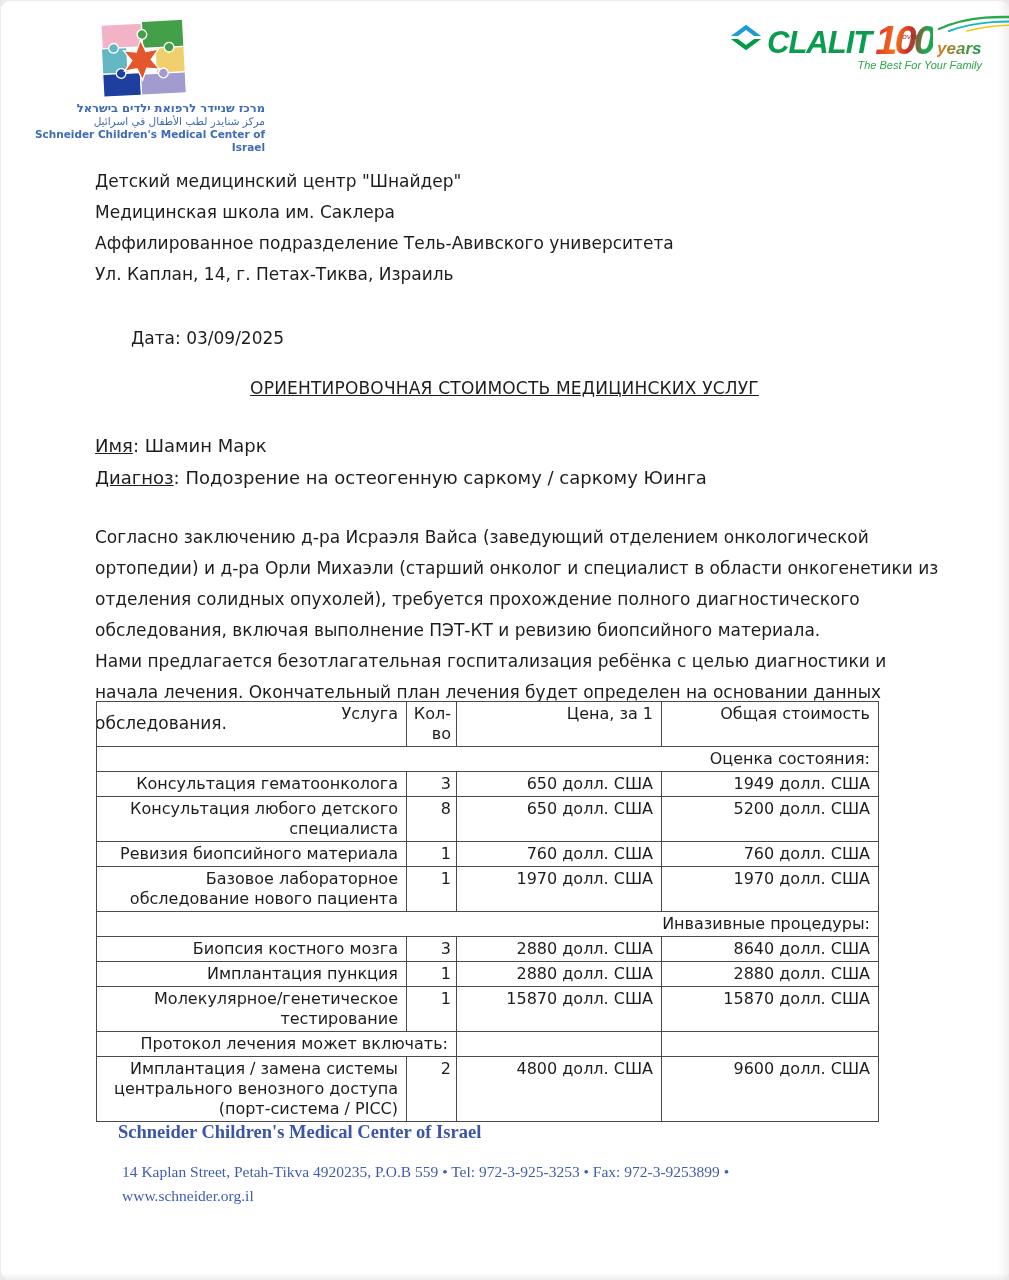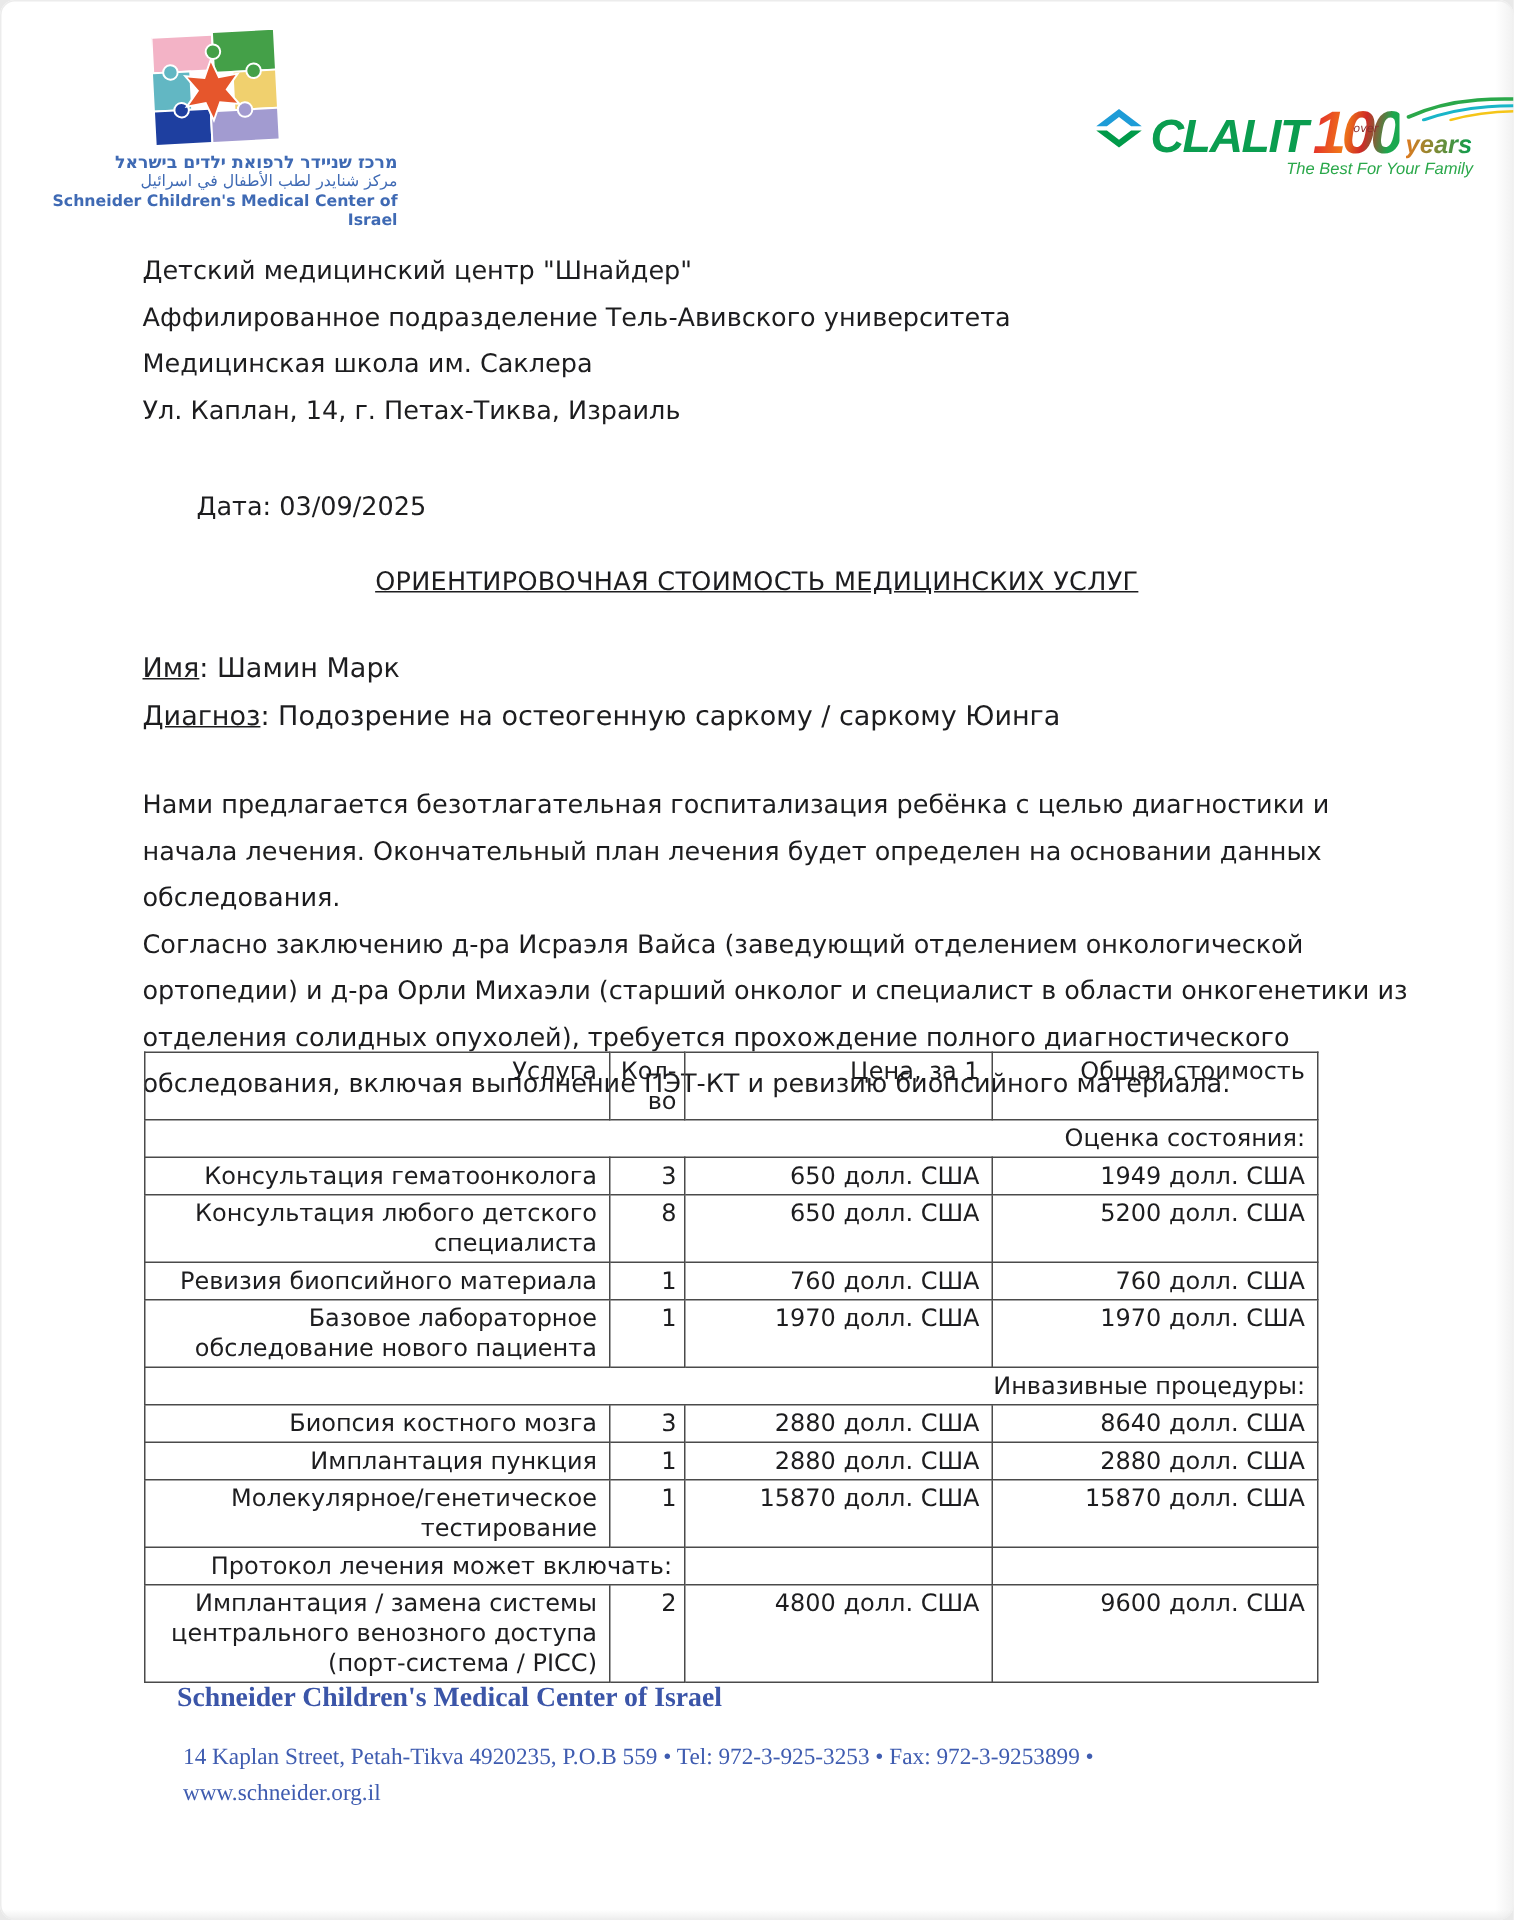--- a/index.html
+++ b/index.html
@@ -14,21 +14,21 @@
     background:linear-gradient(180deg,rgba(255,255,255,0),#ededed);}
 
   
   .logo-left{position:absolute;left:25px;top:20px;width:240px;text-align:right;}
   .logo-left svg{display:block;margin:0 auto 4px auto;}
   .logo-left .he{font-size:11.5px;font-weight:bold;color:#3f6ab4;line-height:13px;}
   .logo-left .ar{font-size:10.5px;color:#3f6ab4;line-height:13px;}
   .logo-left .en{font-size:10.5px;font-weight:bold;color:#3f6ab4;line-height:13px;}
 
   
-  .logo-right{position:absolute;left:728px;top:22px;width:256px;margin-top:48px;}
+  .logo-right{position:absolute;left:728px;top:22px;width:256px;}
   .clalit-row{display:flex;align-items:flex-end;}
   .clalit-word{font-family:"Liberation Sans",sans-serif;font-style:italic;font-weight:800;
     font-size:31px;line-height:30px;color:#0a9d4f;letter-spacing:-1px;margin-left:3px;}
   .hundred-wrap{position:relative;margin-left:4px;}
   .hundred{font-family:"Liberation Sans",sans-serif;font-style:italic;font-weight:800;
     font-size:40px;line-height:34px;letter-spacing:-3px;
     background:linear-gradient(100deg,#e5332a 10%,#f07818 38%,#cf2a27 58%,#1ba84f 85%);
     -webkit-background-clip:text;background-clip:text;color:transparent;}
   .over{position:absolute;top:9px;left:27px;font-size:7.5px;font-style:italic;
     color:#8b2f2f;letter-spacing:0;}
@@ -115,37 +115,37 @@
         <span class="hundred">100</span>
         <span class="over">over</span>
         <span class="years">years</span>
       </span>
     </div>
     <div class="tagline">The Best For Your Family</div>
   </div>
 
   <div class="org-address">
     <div>Детский медицинский центр "Шнайдер"</div>
+    <div>Медицинская школа им. Саклера</div>
     <div>Аффилированное подразделение Тель-Авивского университета</div>
-    <div>Медицинская школа им. Саклера</div>
     <div>Ул. Каплан, 14, г. Петах-Тиква, Израиль</div>
   </div>
 
   <div class="date-line">Дата: 03/09/2025</div>
 
   <div class="doc-title">ОРИЕНТИРОВОЧНАЯ СТОИМОСТЬ МЕДИЦИНСКИХ УСЛУГ</div>
 
   <div class="patient">
     <div><span class="lbl">Имя</span><span>: Шамин Марк</span></div>
     <div><span class="lbl">Диагноз</span><span>: Подозрение на остеогенную саркому / саркому Юинга</span></div>
   </div>
 
   <div class="body-text">
+    <p>Согласно заключению д-ра Исраэля Вайса (заведующий отделением онкологической ортопедии) и д-ра Орли Михаэли (старший онколог и специалист в области онкогенетики из отделения солидных опухолей), требуется прохождение полного диагностического обследования, включая выполнение ПЭТ-КТ и ревизию биопсийного материала.</p>
     <p>Нами предлагается безотлагательная госпитализация ребёнка с целью диагностики и начала лечения. Окончательный план лечения будет определен на основании данных обследования.</p>
-    <p>Согласно заключению д-ра Исраэля Вайса (заведующий отделением онкологической ортопедии) и д-ра Орли Михаэли (старший онколог и специалист в области онкогенетики из отделения солидных опухолей), требуется прохождение полного диагностического обследования, включая выполнение ПЭТ-КТ и ревизию биопсийного материала.</p>
   </div>
 
   <table class="cost-table">
     <colgroup>
       <col style="width:310px">
         <col style="width:50px">
         <col style="width:205px">
         <col style="width:217px">
     </colgroup>
     <thead>

